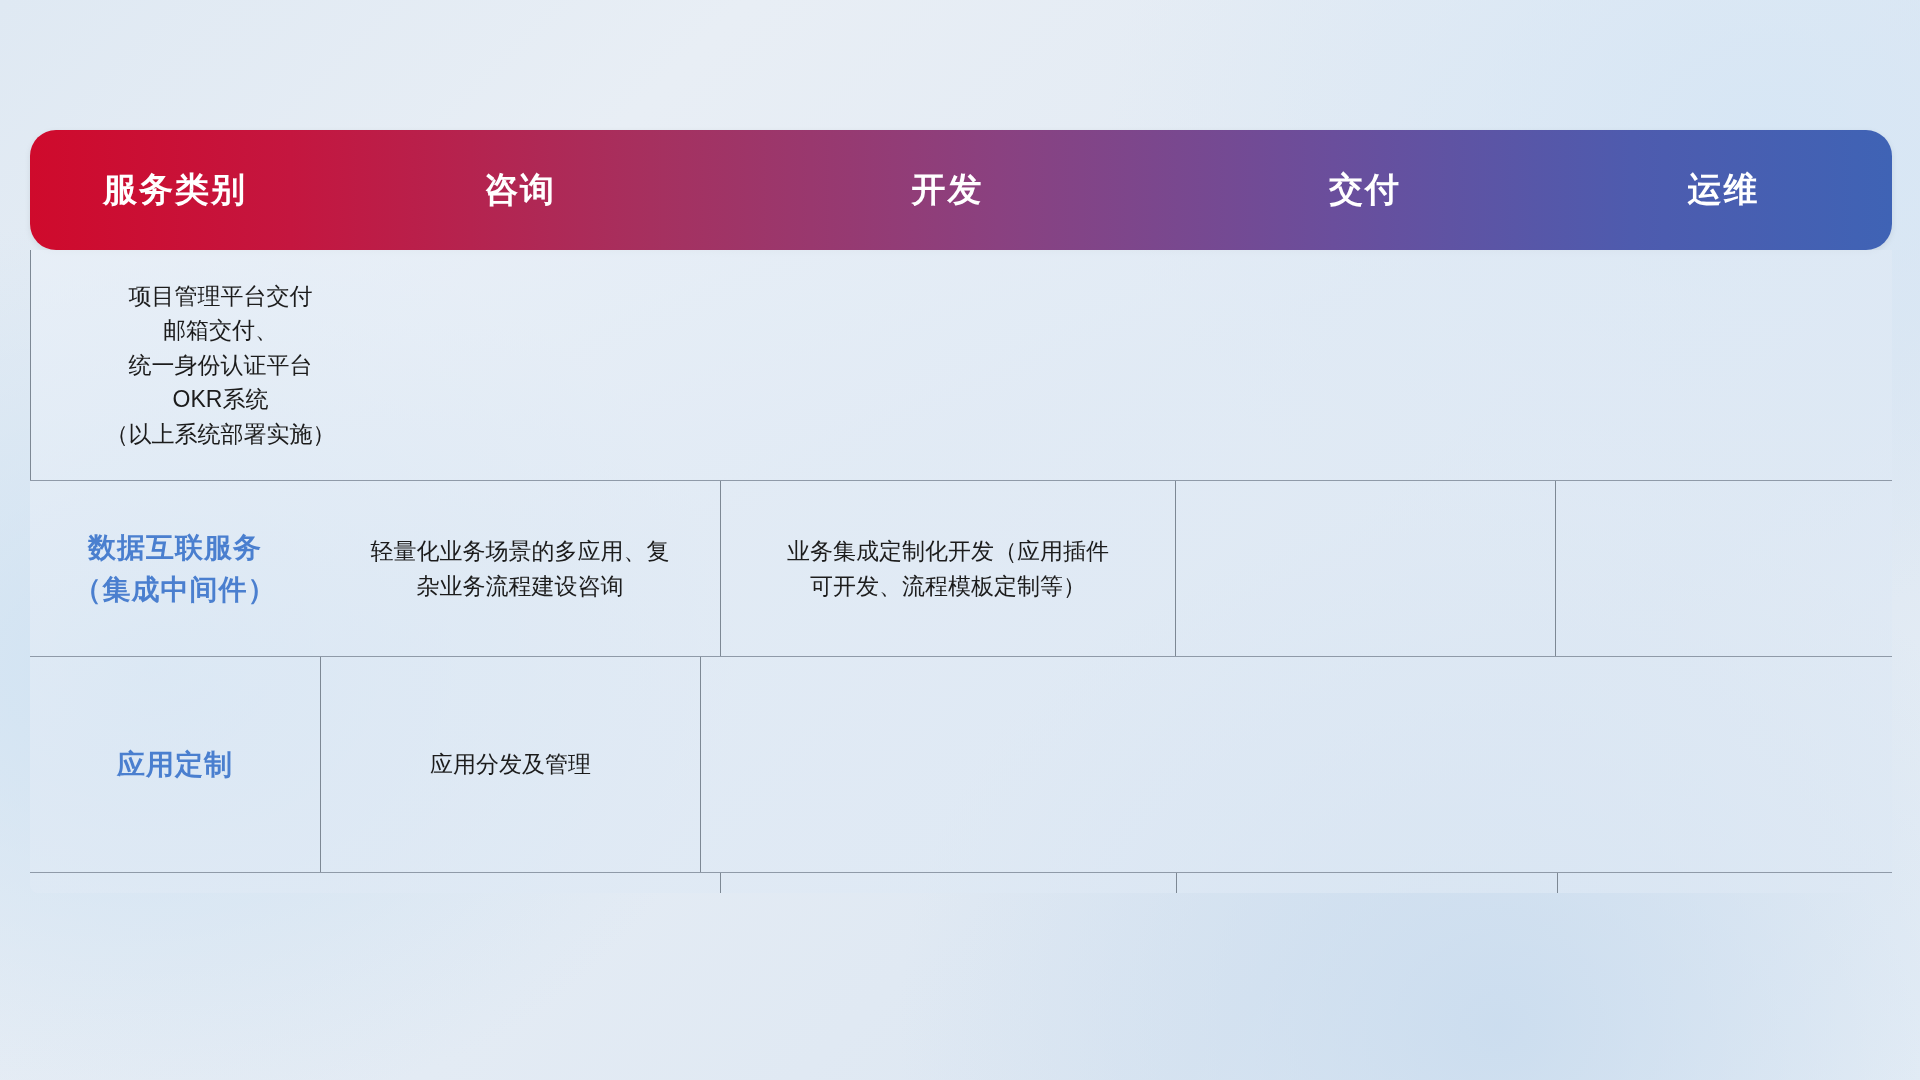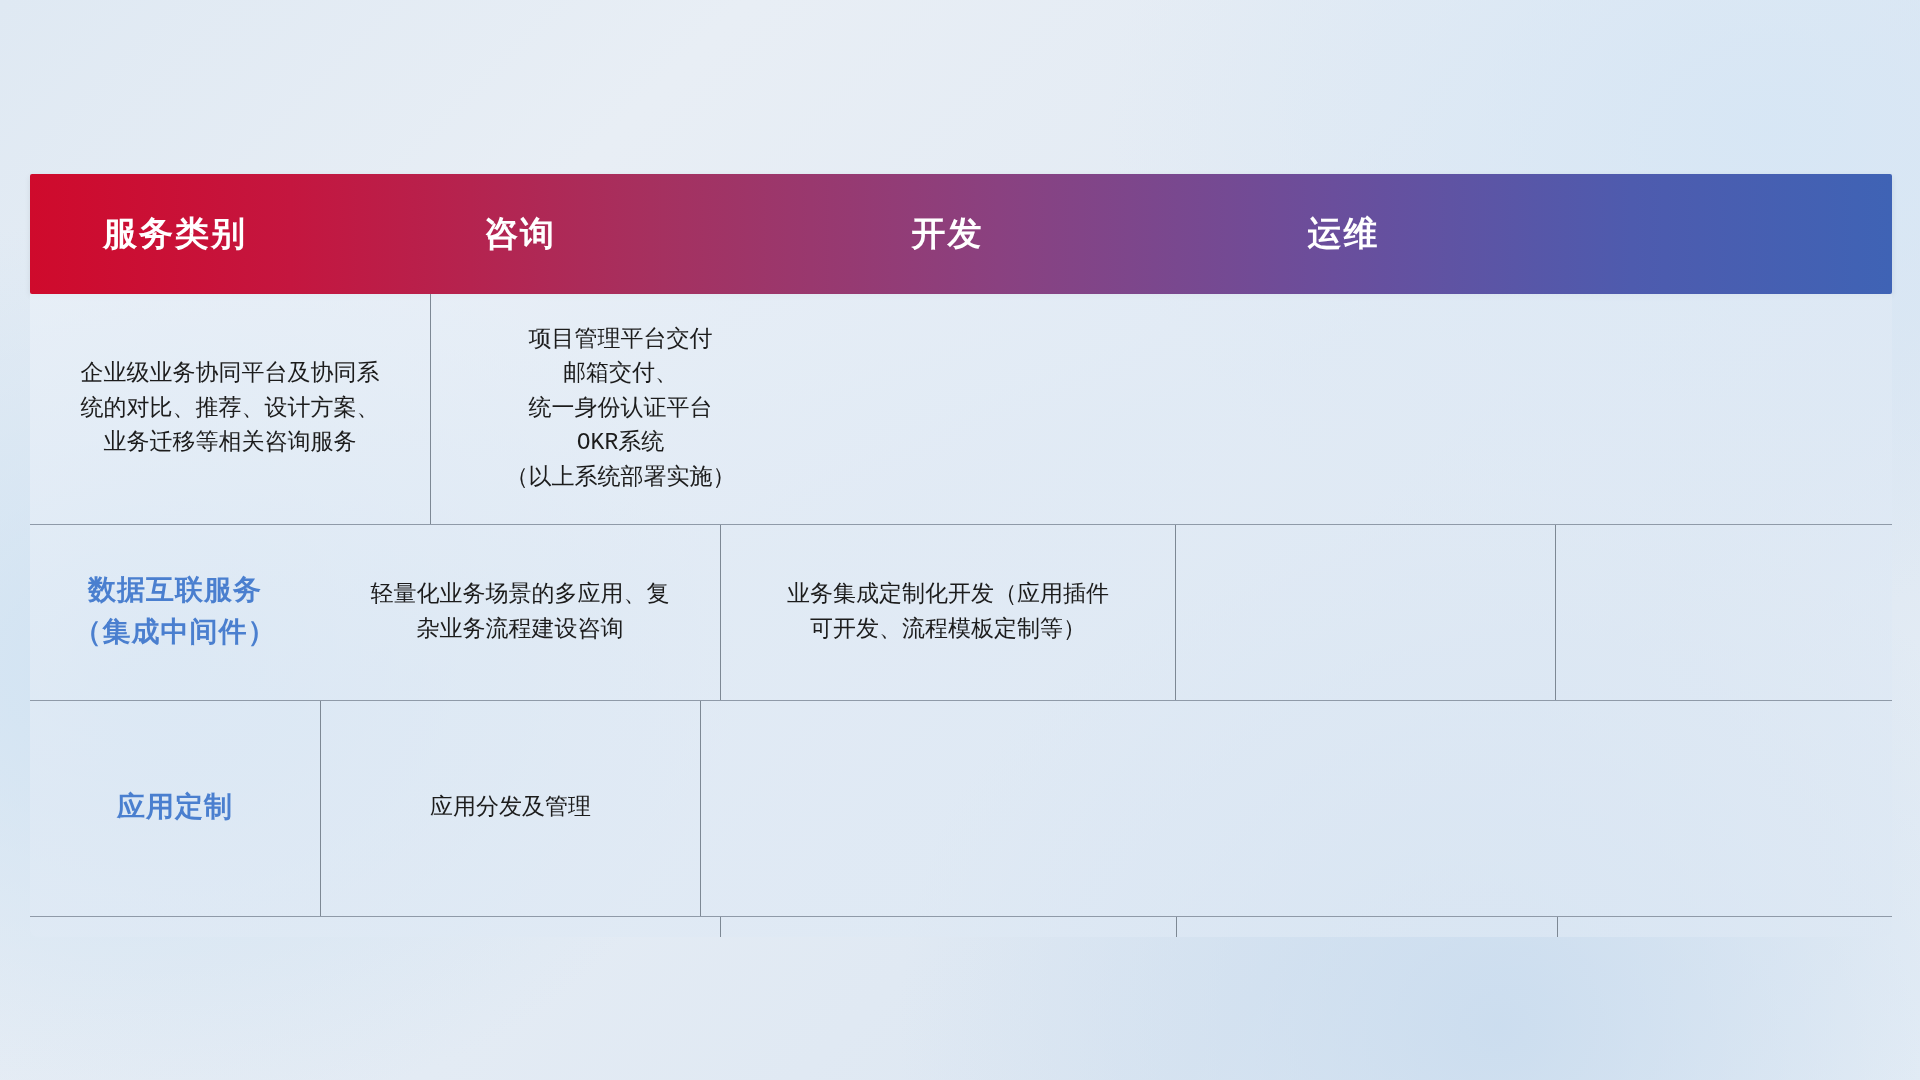--- a/index.html
+++ b/index.html
@@ -28,25 +28,24 @@
     position: absolute;
     left: 30px;
     top: 130px;
     width: 1862px;
   }
 
   
   .header-row {
     display: flex;
     height: 120px;
-    border-radius: 2px;
+    border-radius: 26px;
     overflow: hidden;
     background: linear-gradient(90deg, #cf0a2c 0%, #c4163f 14%, #a53160 34%, #8a4180 52%, #6a4e9c 70%, #4e5bae 86%, #3f63b5 100%);
     box-shadow: 0 2px 6px rgba(0,0,0,0.08);
-    margin-top: 44px;
   }
   .header-cell {
     display: flex;
     align-items: center;
     justify-content: center;
     color: #ffffff;
     font-size: 34px;
     font-weight: bold;
     letter-spacing: 2px;
   }
@@ -75,21 +74,20 @@
     display: flex;
     align-items: center;
     justify-content: center;
     padding: 18px 16px;
     box-sizing: border-box;
     text-align: center;
     color: #1c1c1c;
     font-size: 23px;
     line-height: 1.5;
     white-space: pre-line;
-    font-family: Liberation Mono, monospace;
   }
   .cell-cat {
     color: #4a7fcf;
     font-weight: bold;
     font-size: 28px;
     letter-spacing: 1px;
     line-height: 1.5;
   }
   
   .sep-left { border-left: 1px solid #7d8894; }
@@ -107,29 +105,27 @@
 </head>
 <body>
 
 <div class="page">
   <div class="table-wrap">
 
     <div class="header-row">
       <div class="header-cell col-0">服务类别</div>
       <div class="header-cell col-1">咨询</div>
       <div class="header-cell col-2">开发</div>
+      <div class="header-cell col-3">交付</div>
       <div class="header-cell col-4">运维</div>
     </div>
 
     <div class="body-table">
 
       <div class="data-row row-h1">
-        <div class="cell col-1">企业级业务协同平台及协同系
-统的对比、推荐、设计方案、
-业务迁移等相关咨询服务</div>
         <div class="cell col-3 sep-left">项目管理平台交付
 邮箱交付、
 统一身份认证平台
 OKR系统
 （以上系统部署实施）</div>
       </div>
 
       <div class="data-row row-h2">
         <div class="cell cell-cat col-0">数据互联服务
 （集成中间件）</div>

